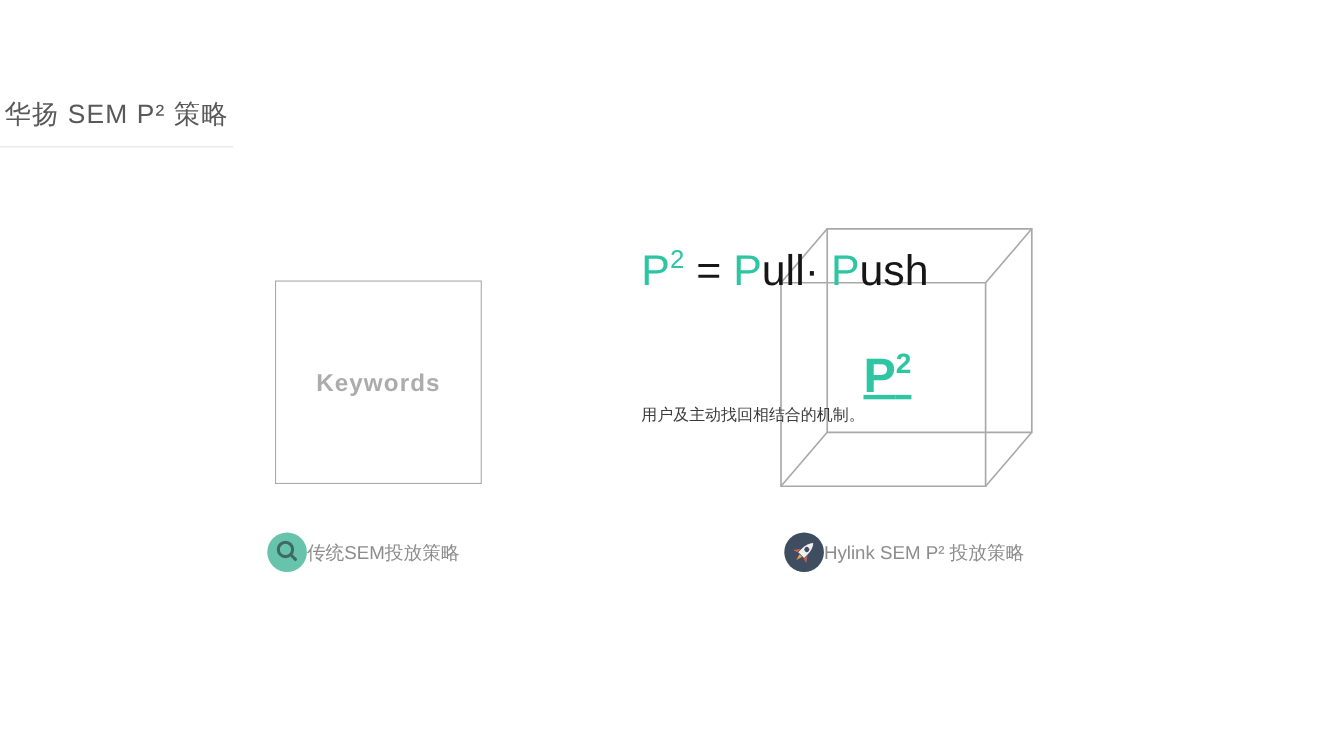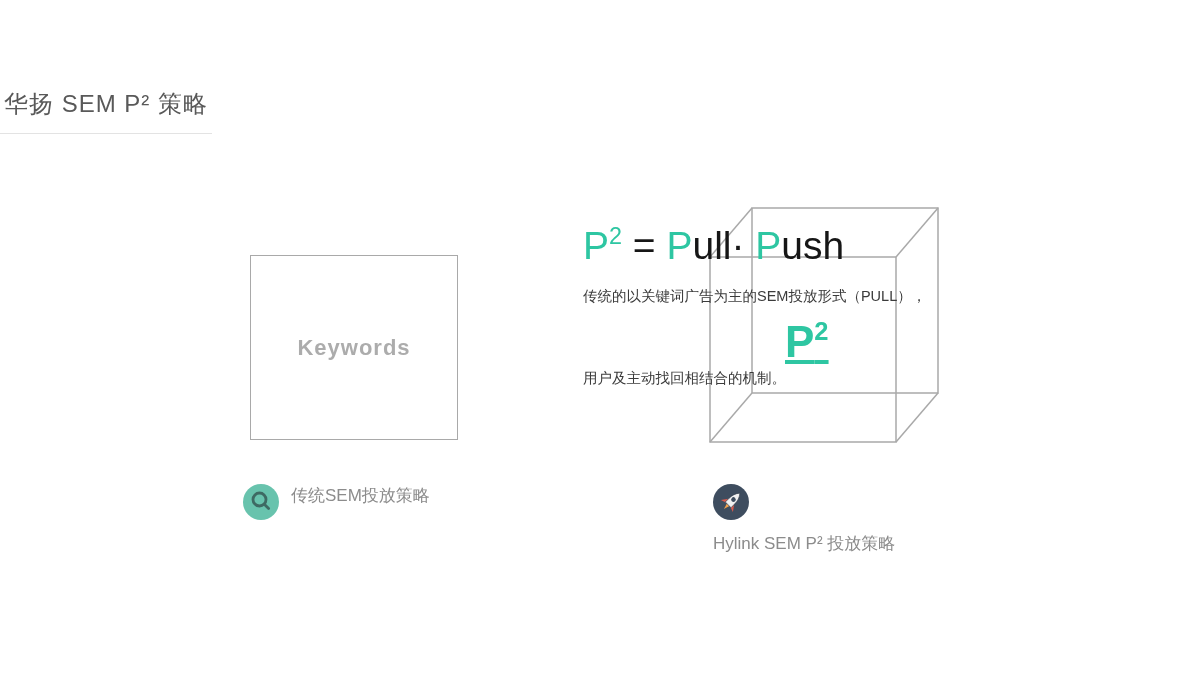--- a/index.html
+++ b/index.html
@@ -10,21 +10,21 @@
 
   
   .title-wrap{position:absolute;top:88px;left:0;width:100%;text-align:left;}
   .title-inner{
     display:inline-block;font-size:24px;letter-spacing:1px;color:var(--title-gray,#595959);
     padding:0 4px 13px 4px;border-bottom:1px solid var(--underline-gray,#E3E3E3);
   }
 
   
   .keywords-box{
-    position:absolute;left:250px;top:255px;width:208px;height:185px;box-sizing:border-box;
+    position:absolute;left:250px;top:255px;width:188px;height:185px;box-sizing:border-box;
     border:1px solid var(--line-gray,#A9A9A9);
     display:flex;align-items:center;justify-content:center;
   }
   .keywords-label{
     font-size:22px;font-weight:bold;letter-spacing:1px;color:var(--keywords-gray,#ACACAC);
   }
 
   
   .cube-svg{position:absolute;left:0;top:0;width:1200px;height:675px;z-index:1;pointer-events:none;}
   .cube-edge{fill:none;stroke:var(--line-gray,#A9A9A9);stroke-width:1.5;}
@@ -44,23 +44,23 @@
   .para-1{top:281px;}
   .para-2{top:363px;}
 
   .cube-label{
     position:absolute;left:785px;top:317px;z-index:2;
     font-size:44px;font-weight:bold;color:var(--accent-green,#2EC6A2);text-decoration:underline;
   }
   .cube-label sup{font-size:0.58em;position:relative;top:-0.05em;vertical-align:super;}
 
   
-  .legend{position:absolute;top:484px;display:flex;gap:12px;z-index:2;}
+  .legend{position:absolute;top:484px;display:flex;align-items:center;z-index:2;}
   .legend-traditional{left:243px;}
-  .legend-hylink{left:713px;flex-direction:column;}
+  .legend-hylink{left:713px;}
   .icon-circle{width:36px;height:36px;border-radius:50%;display:flex;align-items:center;justify-content:center;flex:0 0 auto;}
   .magnifier-bg{background:var(--magnifier-bg,#68C3AD);}
   .rocket-bg{background:var(--rocket-bg,#3E4D5F);}
   .legend-label{font-size:17px;color:var(--legend-text,#8C8C8C);white-space:nowrap;}
 
   .mag-stroke{stroke:var(--magnifier-glyph,#3E6A63);fill:none;}
   .rocket-body{fill:var(--rocket-body,#F0F0F0);stroke:#2F3B49;stroke-width:0.6;}
   .rocket-window{fill:var(--rocket-bg,#3E4D5F);}
   .rocket-fin{fill:var(--rocket-fin,#D95B4D);}
   .rocket-flame{fill:var(--rocket-flame,#F0A04B);}
@@ -81,21 +81,20 @@
   <polygon class="cube-edge" points="752,208 938,208 938,393 752,393"></polygon>
   <line class="cube-edge" x1="710" y1="257" x2="752" y2="208"></line>
   <line class="cube-edge" x1="896" y1="257" x2="938" y2="208"></line>
   <line class="cube-edge" x1="896" y1="442" x2="938" y2="393"></line>
   <line class="cube-edge" x1="710" y1="442" x2="752" y2="393"></line>
 </svg>
 
 <div class="formula"><span class="green">P</span><sup class="green">2</sup><span> = </span><span class="green">P</span><span>ull· </span><span class="green">P</span><span>ush</span></div>
 
 <div class="para para-1">
-  <div>传统的以关键词广告为主的SEM投放形式（PULL），</div>
 </div>
 
 <div class="cube-label"><span>P</span><sup>2</sup></div>
 
 <div class="para para-2">
   <div>用户及主动找回相结合的机制。</div>
 </div>
 
 <div class="legend legend-traditional">
   <div class="icon-circle magnifier-bg">

